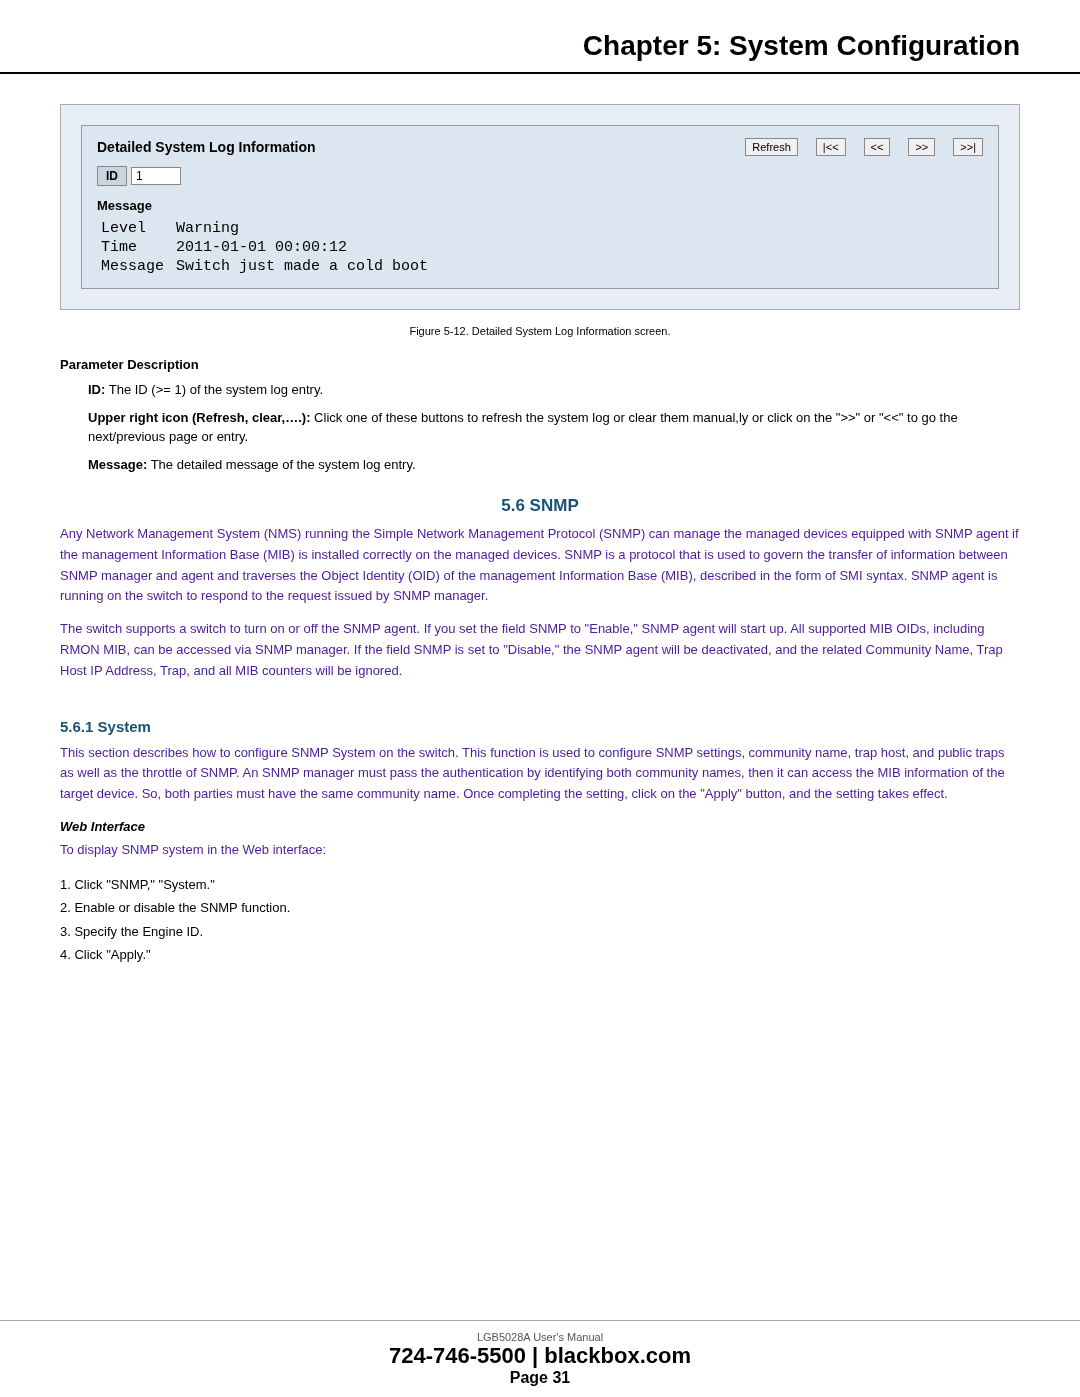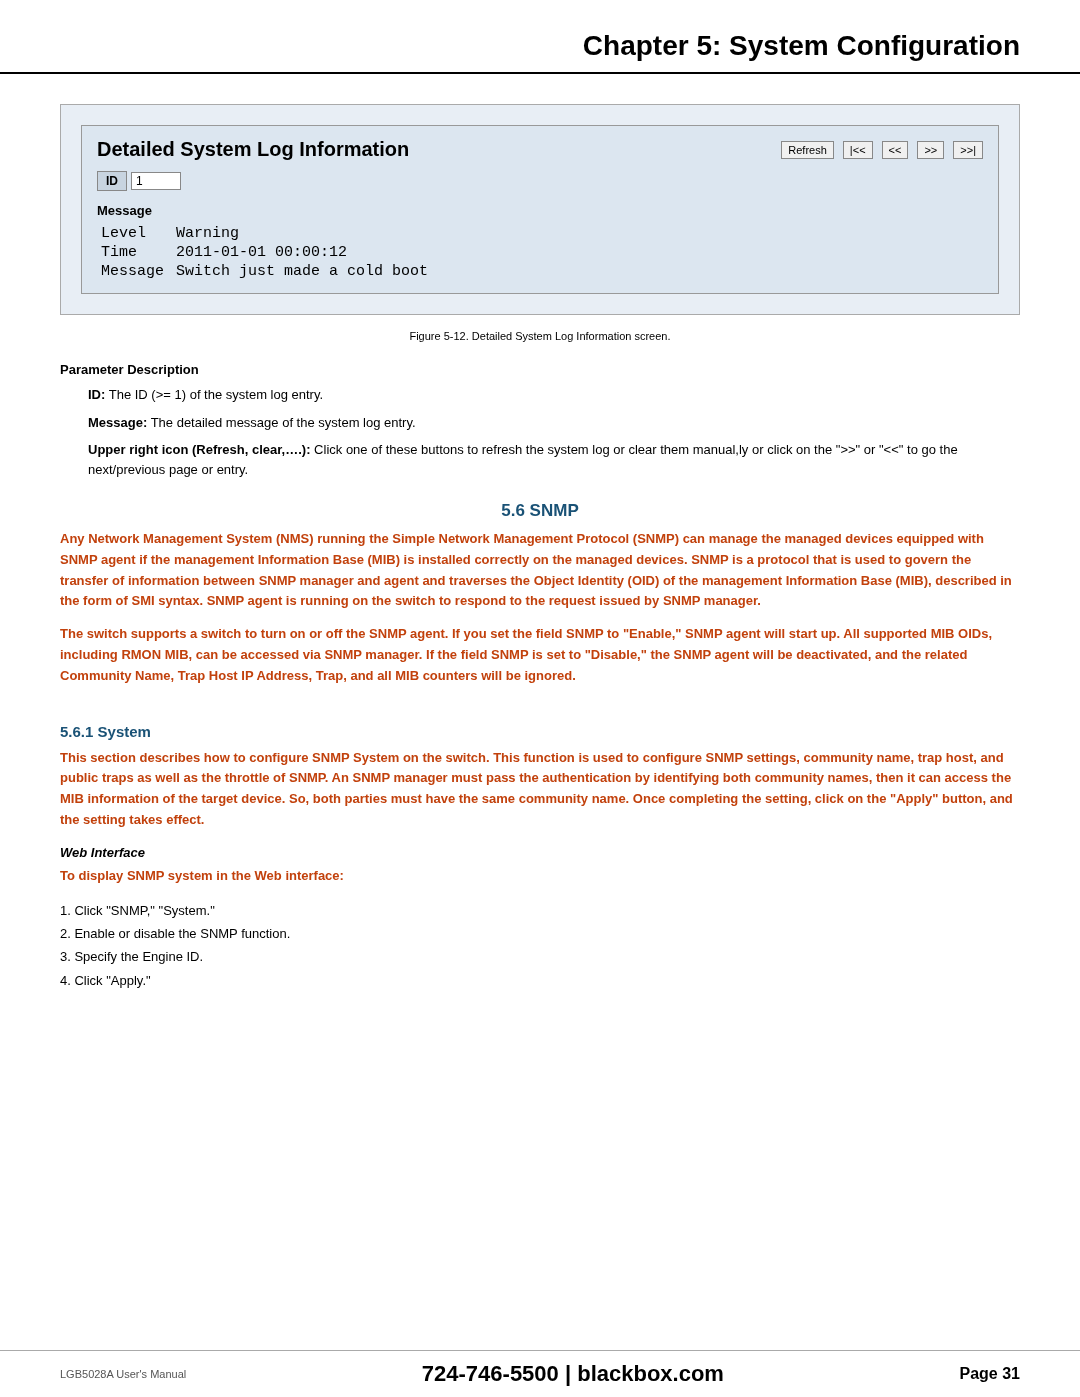--- a/index.html
+++ b/index.html
@@ -48,27 +48,27 @@
 
     .panel-header-row {
       display: flex;
       justify-content: space-between;
       align-items: center;
       margin-bottom: 10px;
     }
 
     .panel-title {
       font-weight: bold;
-      font-size: 20px;
+      font-size: 14px;
       color: #000;
     }
 
     .nav-buttons {
       display: flex;
-      gap: 9px;
+      gap: 18px;
       align-items: center;
       padding-left: 24px;
     }
 
     .nav-btn {
       border: 1px solid #888;
       background: #f0f0f0;
       padding: 2px 6px;
       font-size: 11px;
       cursor: pointer;
@@ -163,22 +163,21 @@
       font-weight: bold;
       color: #1a5276;
       margin-top: 36px;
       margin-bottom: 8px;
     }
 
     .body-para {
       font-size: 13px;
       line-height: 1.6;
       margin-bottom: 12px;
-      color: #c2410c;
-      font-weight: bold;
+      color: #4c1d95;
     }
 
     .sub-heading {
       font-weight: bold;
       font-size: 13px;
       margin-bottom: 6px;
       margin-top: 14px;
       font-style: italic;
     }
 
@@ -198,20 +197,21 @@
     .page-footer {
       position: absolute;
       bottom: 0;
       left: 0;
       right: 0;
       border-top: 1px solid #aaa;
       padding: 10px 60px;
       display: flex;
       justify-content: space-between;
       align-items: center;
+      flex-direction: column;
     }
 
     .footer-left {
       font-size: 11px;
       color: #555;
     }
 
     .footer-center {
       font-size: 22px;
       font-weight: bold;
@@ -274,26 +274,26 @@
 
   <div class="figure-caption">Figure 5-12. Detailed System Log Information screen.</div>
 
   <div>
     <div class="param-desc-title">Parameter Description</div>
     <div class="param-item">
       <strong>ID:</strong>
       <span> The ID (&gt;= 1) of the system log entry.</span>
     </div>
     <div class="param-item">
+      <strong>Upper right icon (Refresh, clear,….): </strong>
+      <span>Click one of these buttons to refresh the system log or clear them manual,ly or click on the "&gt;&gt;" or "&lt;&lt;" to go the next/previous page or entry.</span>
+    </div>
+    <div class="param-item">
       <strong>Message:</strong>
       <span> The detailed message of the system log entry.</span>
-    </div>
-    <div class="param-item">
-      <strong>Upper right icon (Refresh, clear,….): </strong>
-      <span>Click one of these buttons to refresh the system log or clear them manual,ly or click on the "&gt;&gt;" or "&lt;&lt;" to go the next/previous page or entry.</span>
     </div>
   </div>
 
   <div>
     <div class="section-heading">5.6 SNMP</div>
     <p class="body-para">Any Network Management System (NMS) running the Simple Network Management Protocol (SNMP) can manage the managed devices equipped with SNMP agent if the management Information Base (MIB) is installed correctly on the managed devices. SNMP is a protocol that is used to govern the transfer of information between SNMP manager and agent and traverses the Object Identity (OID) of the management Information Base (MIB), described in the form of SMI syntax. SNMP agent is running on the switch to respond to the request issued by SNMP manager.</p>
     <p class="body-para">The switch supports a switch to turn on or off the SNMP agent. If you set the field SNMP to "Enable," SNMP agent will start up. All supported MIB OIDs, including RMON MIB, can be accessed via SNMP manager. If the field SNMP is set to "Disable," the SNMP agent will be deactivated, and the related Community Name, Trap Host IP Address, Trap, and all MIB counters will be ignored.</p>
   </div>
 
   <div>

